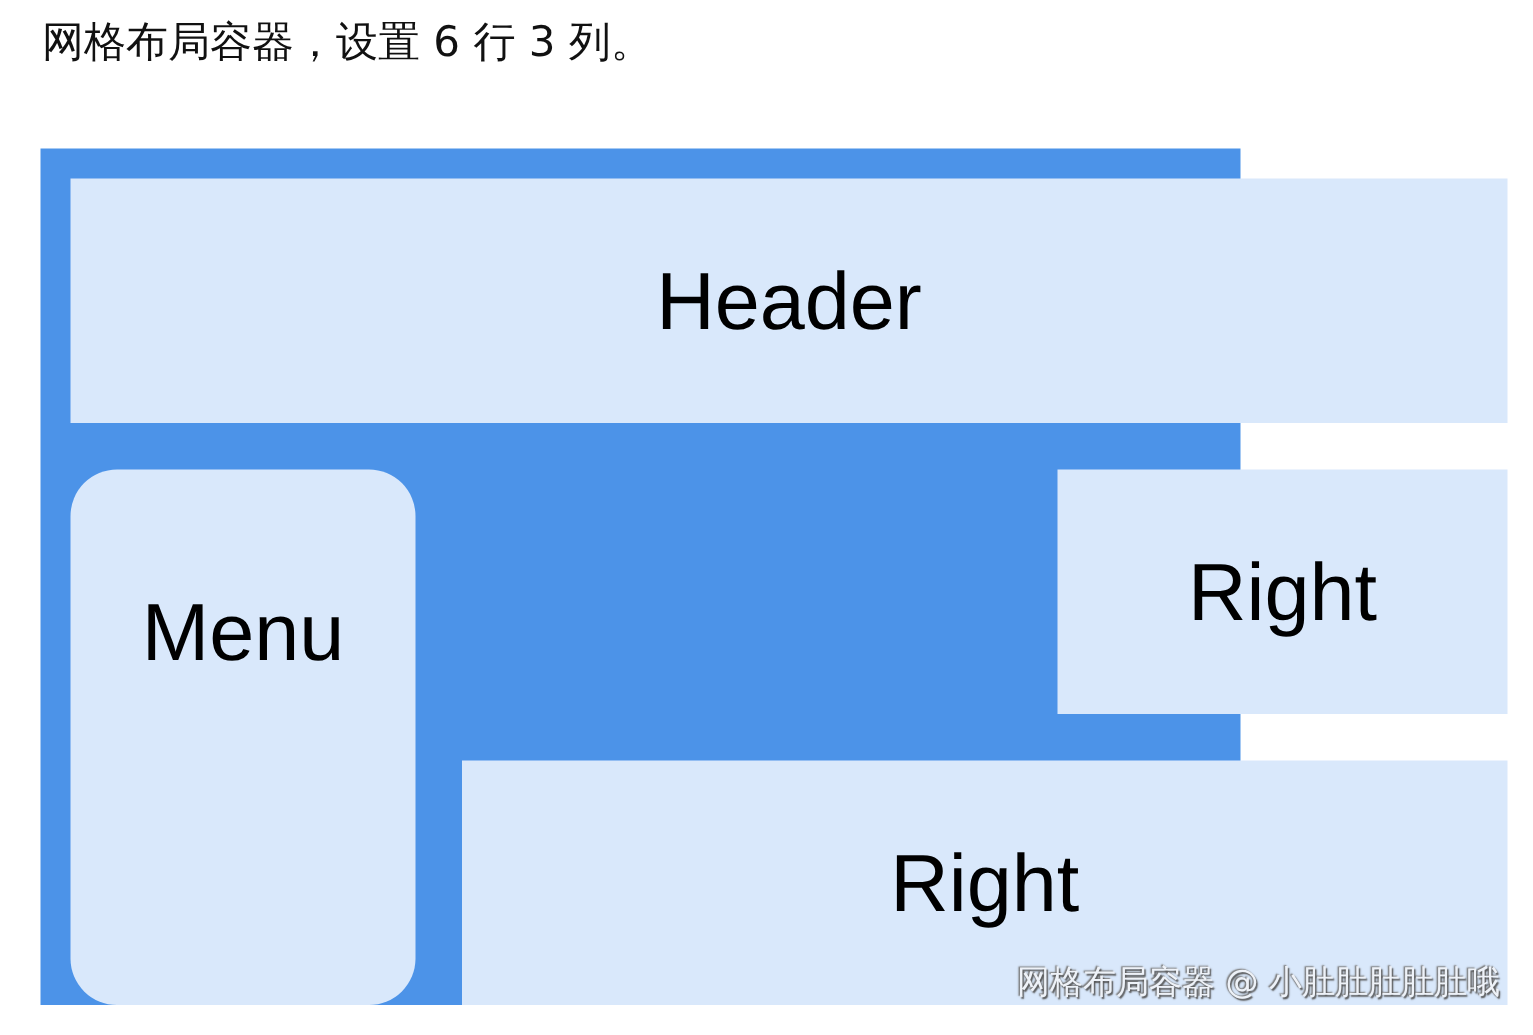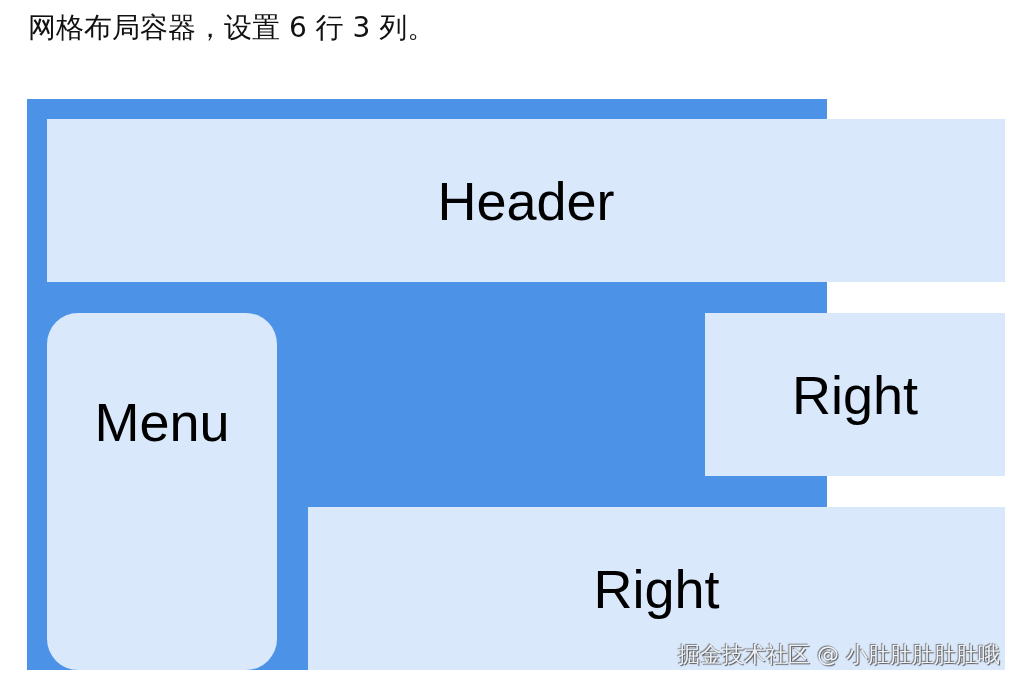--- a/index.html
+++ b/index.html
@@ -27,13 +27,13 @@
 
 <div class="caption">网格布局容器，设置 6 行 3 列。</div>
 
 <div class="grid">
   <div class="cell header">Header</div>
   <div class="cell menu">Menu</div>
   <div class="cell right">Right</div>
   <div class="cell footer">Right</div>
 </div>
 
-<div class="watermark">掘金技术社区 @ 小肚肚肚肚肚哦</div>
+<div class="watermark">网格布局容器 @ 小肚肚肚肚肚哦</div>
 
 </body></html>

